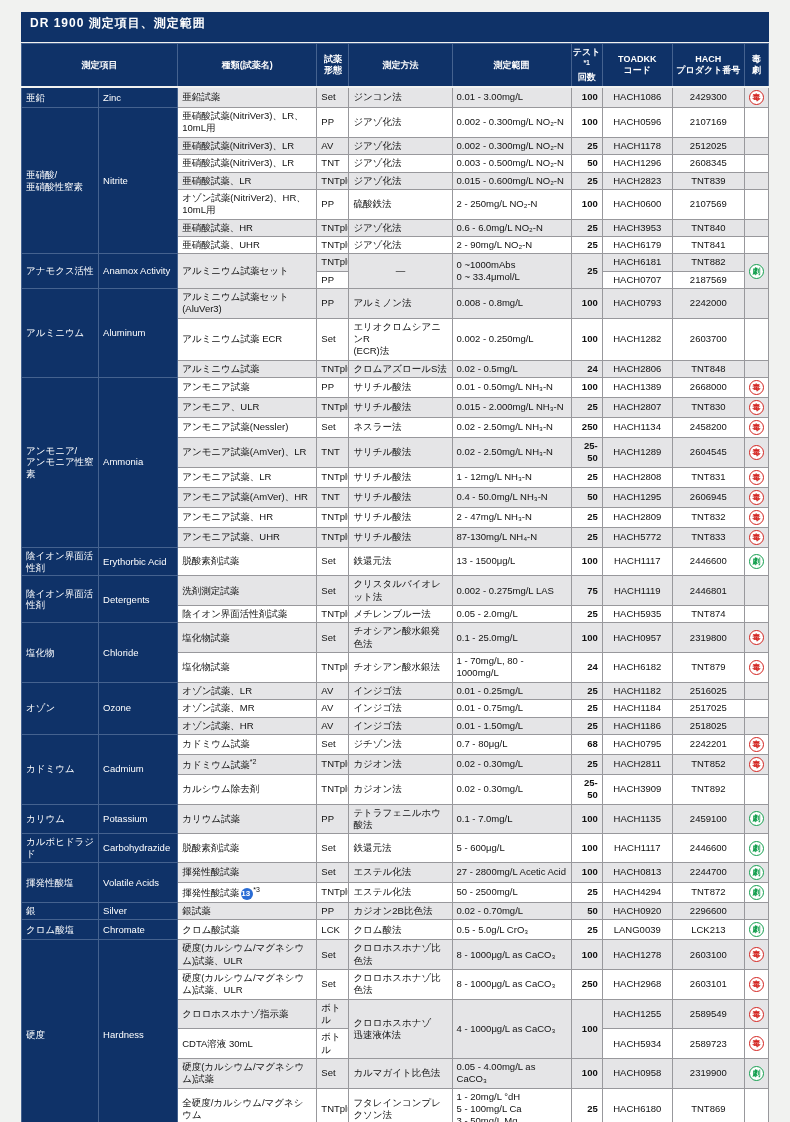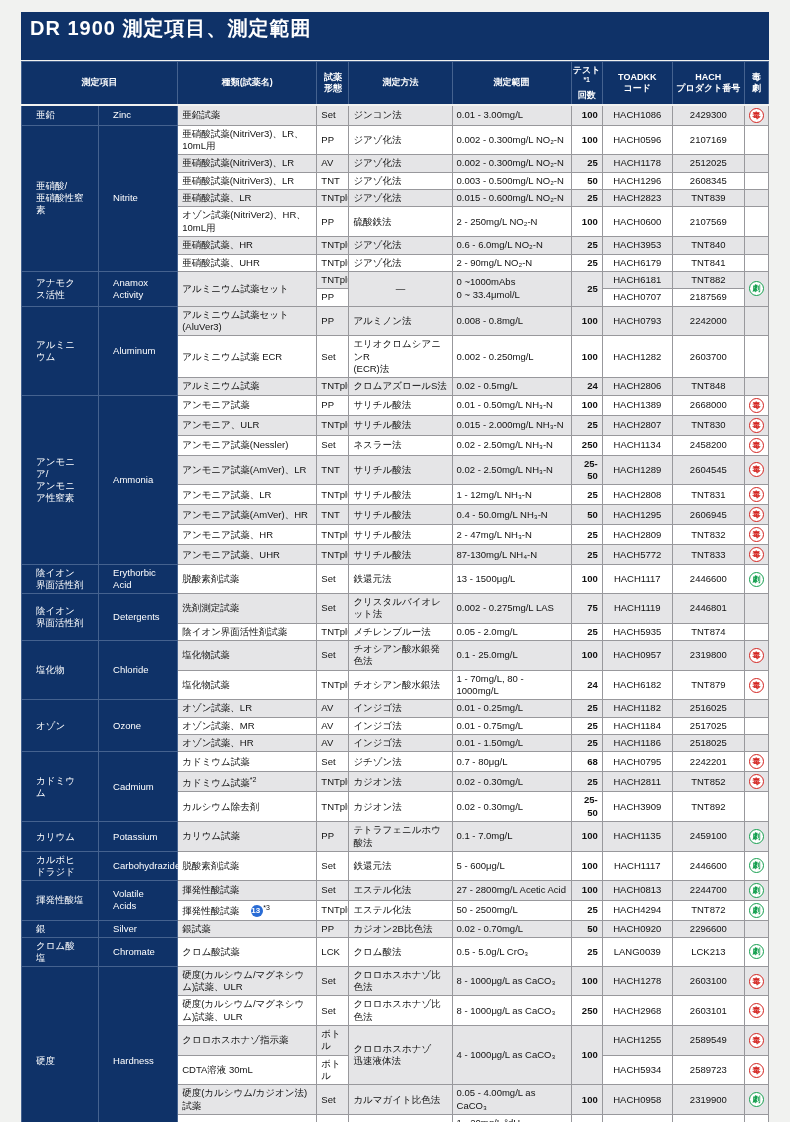--- a/index.html
+++ b/index.html
@@ -4,35 +4,35 @@
 <style>
   html,body{margin:0;padding:0;}
   body{
     width:790px;height:1122px;
     background:#f1f2f0;
     font-family:"Liberation Sans","DejaVu Sans",sans-serif;
     color:#111;
   }
   .page{box-sizing:border-box;width:790px;height:1122px;padding:12px 21px 0 21px;}
   .title-bar{
-    background:#0f3268;color:#fff;font-weight:bold;font-size:20px;
-    padding:4px 10px 20px 9px;letter-spacing:1px;line-height:1.2;
+    background:#0f3268;color:#fff;font-weight:bold;font-size:12px;
+    padding:4px 10px 12px 9px;letter-spacing:1px;line-height:1.2;
   }
   table.meas{
     border-collapse:collapse;table-layout:fixed;width:748px;margin-top:1px;
     border:1px solid #7b7b80;
   }
   thead th{
     background:#0f3268;color:#fff;font-size:9px;font-weight:bold;
     border:1px solid #45628f;border-bottom:2px solid #f1f2f0;
     padding:3px 1px;line-height:1.25;text-align:center;vertical-align:middle;
   }
   td.group{
     background:#0f3268;color:#fff;border:1px solid #45628f;
-    font-size:9.5px;padding:2px 14px;vertical-align:middle;
+    font-size:9.5px;padding:2px 4px;vertical-align:middle;
     white-space:pre-line;line-height:1.25;
   }
   td.data{
     border:1px solid #98989c;font-size:9.5px;padding:2px 4px;
     color:#111;background:#ffffff;vertical-align:middle;line-height:1.3;
     overflow:hidden;
   }
   tr.even td.data{background:#e5e5e7;}
   .c-name{text-align:left;}
   .c-form{text-align:left;font-size:8px;padding:2px 0;}
@@ -45,21 +45,21 @@
   .badge{
     display:inline-block;width:13px;height:13px;border-radius:50%;
     border:1px solid;font-size:8px;line-height:13px;text-align:center;
     font-weight:bold;background:#fff;vertical-align:middle;
   }
   .poison{color:#d42420;border-color:#d42420;}
   .deleterious{color:#16a050;border-color:#16a050;}
   .badge13{
     display:inline-block;width:12px;height:12px;border-radius:50%;
     background:#2a6cd5;color:#fff;font-size:8px;line-height:12px;
-    text-align:left;font-weight:bold;margin-left:12px;vertical-align:middle;
+    text-align:left;font-weight:bold;margin-left:2px;vertical-align:middle;
   }
 </style>
 </head>
 <body>
 
 <div class="page">
   <div class="title-bar">DR 1900 測定項目、測定範囲</div>
 
   <table class="meas">
     <colgroup>
@@ -552,21 +552,21 @@
           <td class="data c-hazard"><span class="badge poison">毒</span></td>
         </tr>
         <tr class="odd">
           <td class="data c-name">CDTA溶液 30mL</td>
           <td class="data c-form">ボトル</td>
           <td class="data c-toadkk">HACH5934</td>
           <td class="data c-hach">2589723</td>
           <td class="data c-hazard"><span class="badge poison">毒</span></td>
         </tr>
         <tr class="even">
-          <td class="data c-name">硬度(カルシウム/カジオン法)試薬</td>
+          <td class="data c-name">硬度(カルシウム/マグネシウム)試薬</td>
           <td class="data c-form">Set</td>
           <td class="data c-method">カルマガイト比色法</td>
           <td class="data c-range">0.05 - 4.00mg/L as CaCO₃</td>
           <td class="data c-tests">100</td>
           <td class="data c-toadkk">HACH0958</td>
           <td class="data c-hach">2319900</td>
           <td class="data c-hazard"><span class="badge deleterious">劇</span></td>
         </tr>
         <tr class="odd">
           <td class="data c-name">全硬度/カルシウム/マグネシウム</td>

